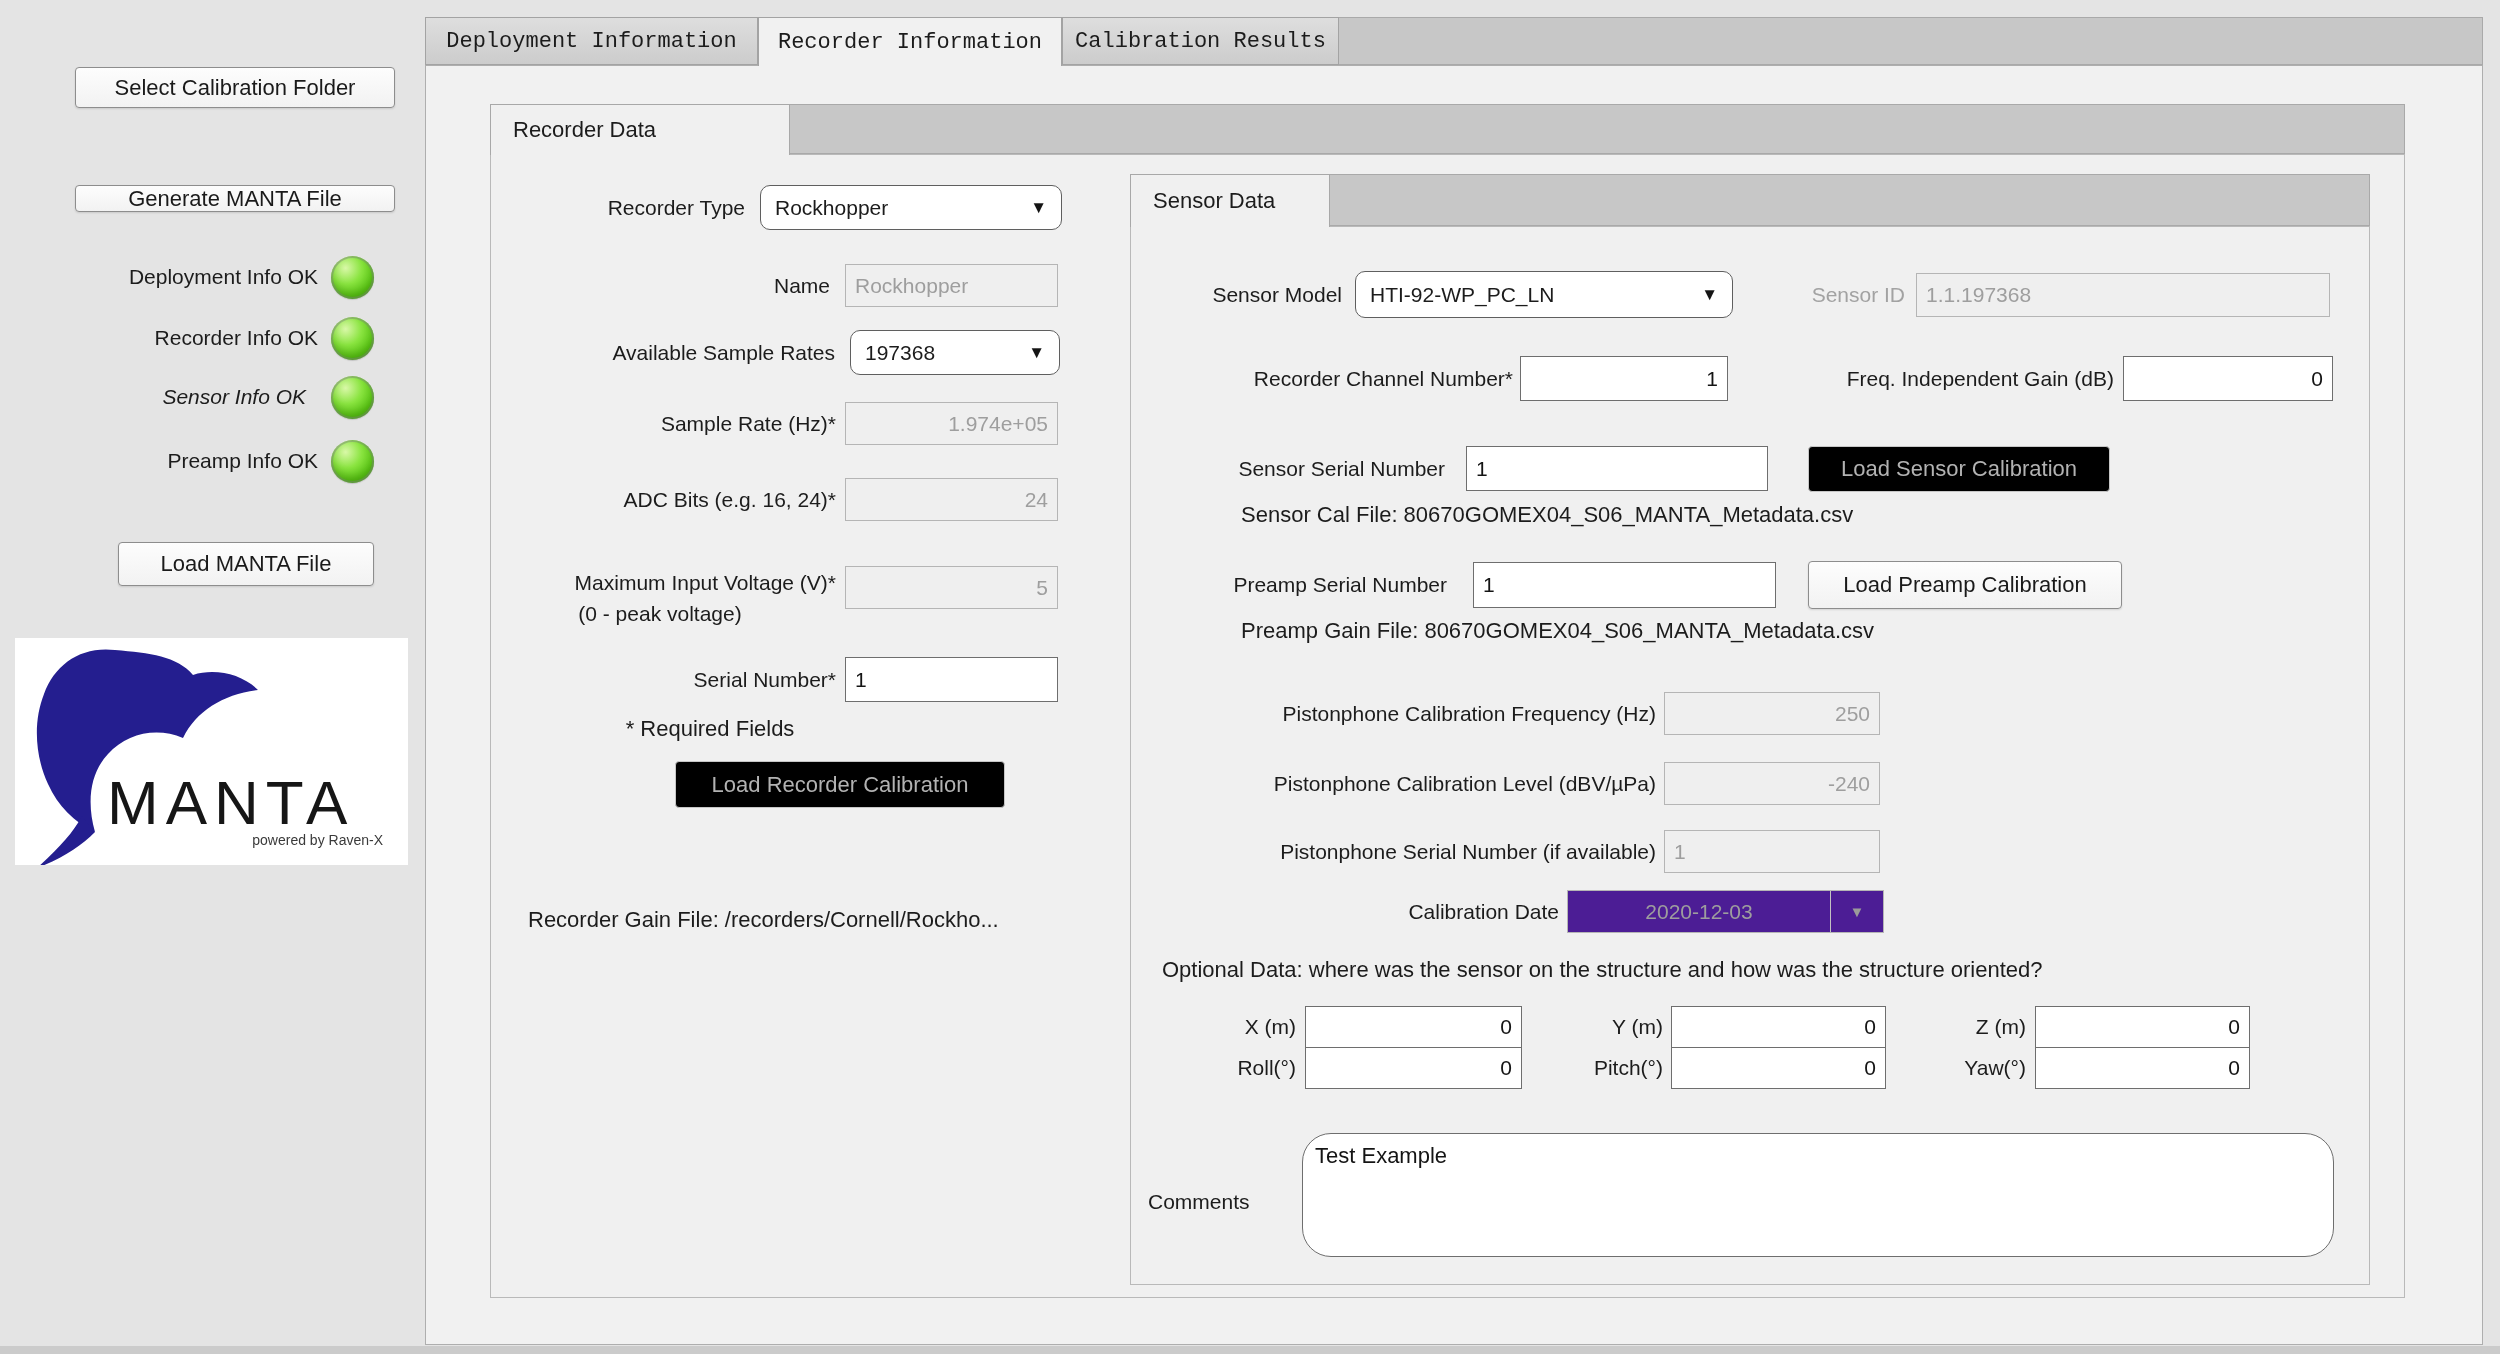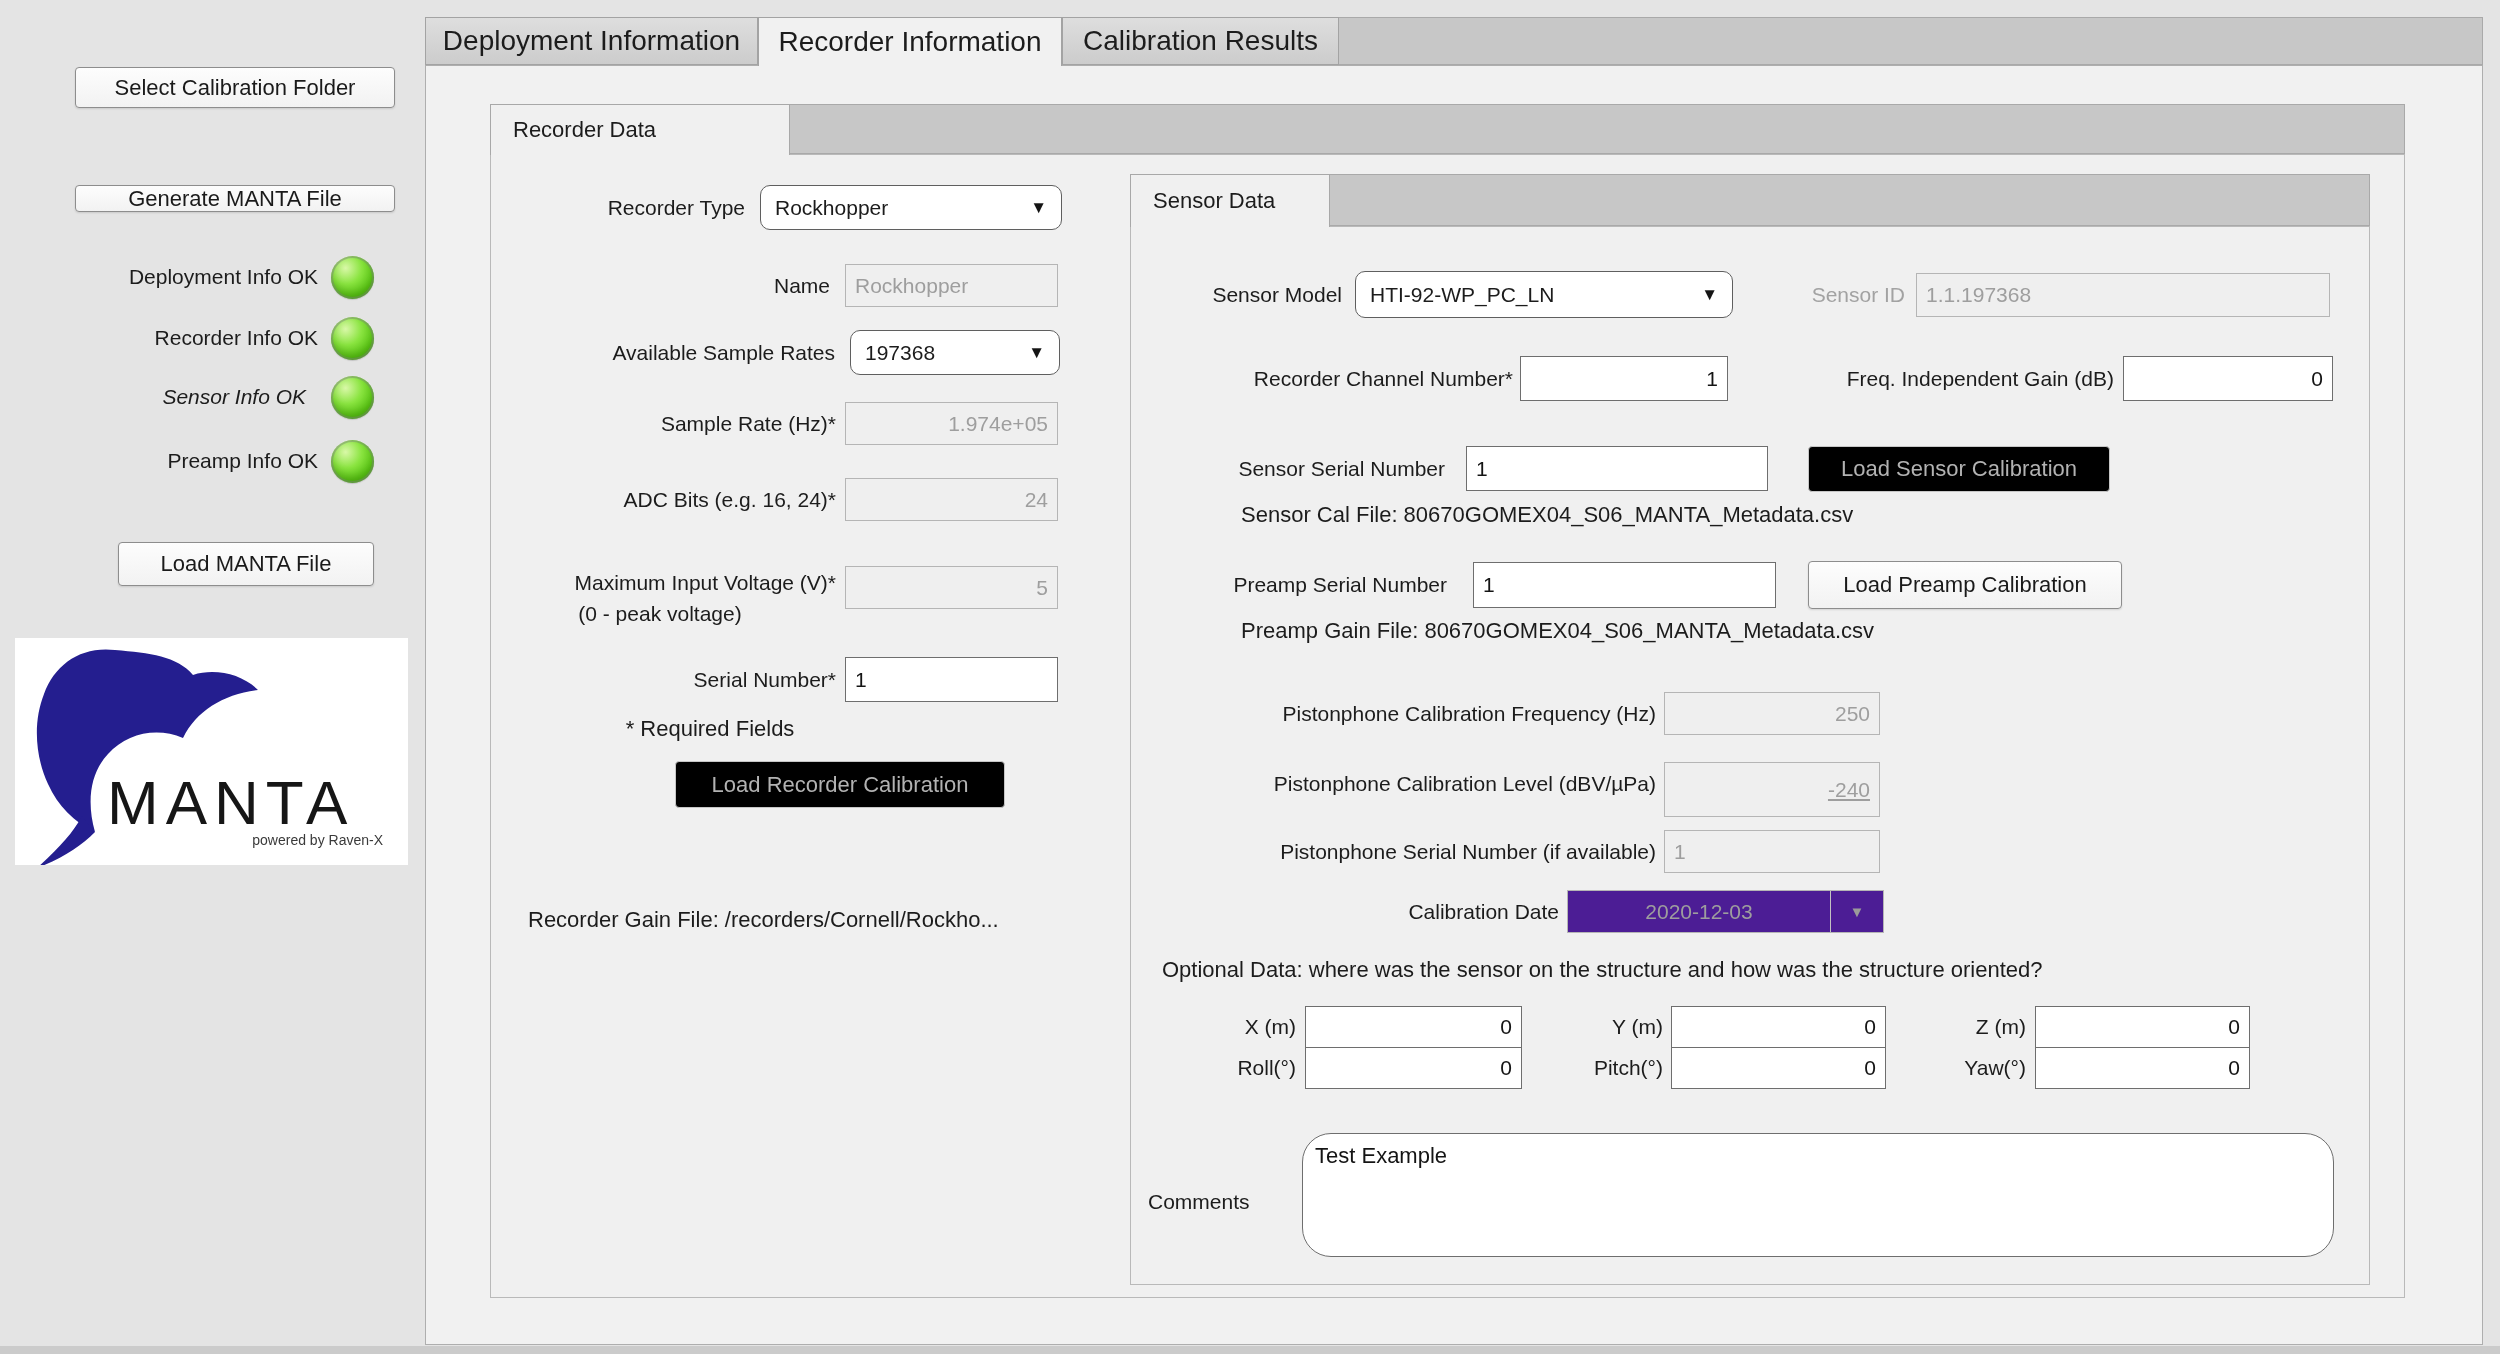--- a/index.html
+++ b/index.html
@@ -12,21 +12,21 @@
   .abs{position:absolute;box-sizing:border-box;}
   
   .panel{background:#f1f1f1;border:1px solid #aeaeae;}
   .panel2{background:#f0f0f0;border:1px solid #b9b9b9;}
   .strip{background:#c7c7c7;border:1px solid #a9a9a9;}
   
   .tab{
     background:linear-gradient(#dedede,#cccccc);
     border:1px solid #a3a3a3;
     display:flex;align-items:center;justify-content:center;
-    font-size:28px;color:#1c1c1c;cursor:default;
+    font-size:22px;color:#1c1c1c;cursor:default;font-family:Liberation Mono, monospace;
   }
   .tab.active{background:#f1f1f1;border-bottom:none;z-index:3;}
   .subtab{
     background:#f0f0f0;border:1px solid #a8a8a8;border-bottom:none;
     display:flex;align-items:center;padding-left:22px;font-size:22px;z-index:2;
   }
   
   .lbl{
     font-size:21px;display:flex;align-items:center;justify-content:flex-end;
     text-align:right;white-space:nowrap;
@@ -175,21 +175,21 @@
 <div class="abs lbl" style="left:1177px;top:562px;width:270px;height:46px;z-index:4;">Preamp Serial Number</div>
 <input class="abs field" style="left: 1473px; top: 562px; width: 303px; height: 46px; z-index: 4;" value="1">
 <div class="abs btn" style="left:1808px;top:561px;width:314px;height:48px;z-index:4;">Load Preamp Calibration</div>
 
 <div class="abs lbl left note" style="left:1241px;top:616px;width:950px;height:30px;z-index:4;">Preamp Gain File: 80670GOMEX04_S06_MANTA_Metadata.csv</div>
 
 <div class="abs lbl" style="left:1160px;top:692px;width:496px;height:43px;z-index:4;">Pistonphone Calibration Frequency (Hz)</div>
 <input class="abs field dis num" style="left: 1664px; top: 692px; width: 216px; height: 43px; z-index: 4;" disabled="" value="250">
 
 <div class="abs lbl" style="left:1160px;top:762px;width:496px;height:43px;z-index:4;">Pistonphone Calibration Level (dBV/µPa)</div>
-<input class="abs field dis num" style="left: 1664px; top: 762px; width: 216px; height: 55px; z-index: 4; text-decoration: underline;" disabled="" value="-240">
+<input class="abs field dis num" style="left: 1664px; top: 762px; width: 216px; height: 43px; z-index: 4;" disabled="" value="-240">
 
 <div class="abs lbl" style="left:1160px;top:830px;width:496px;height:43px;z-index:4;">Pistonphone Serial Number (if available)</div>
 <input class="abs field dis" style="left: 1664px; top: 830px; width: 216px; height: 43px; z-index: 4;" disabled="" value="1">
 
 <div class="abs lbl" style="left:1160px;top:890px;width:399px;height:43px;z-index:4;">Calibration Date</div>
 <div class="abs datebox" style="left:1567px;top:890px;width:317px;height:43px;z-index:4;">
   <span class="val">2020-12-03</span>
   <span class="arrcell">▼</span>
 </div>
 

